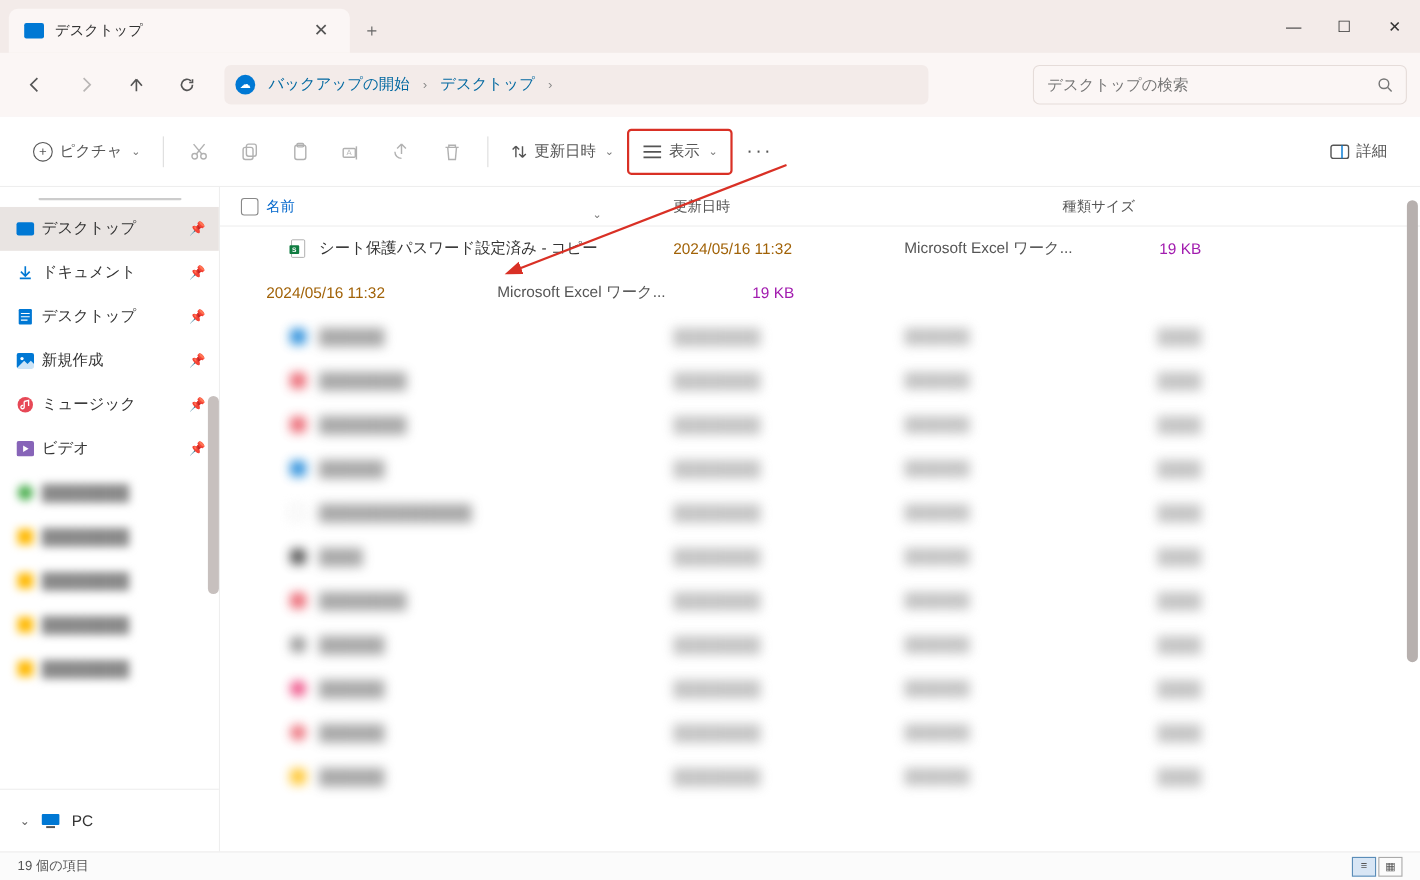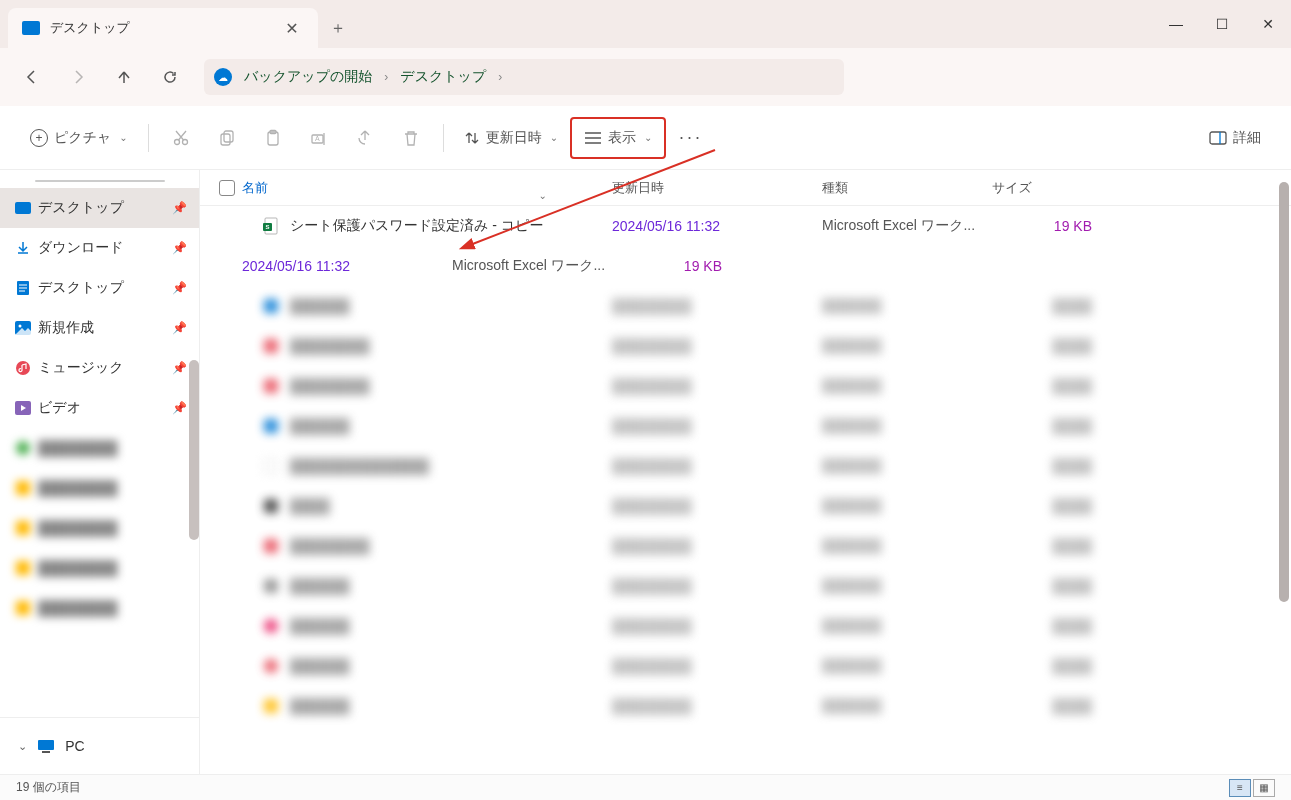--- a/index.html
+++ b/index.html
@@ -13,21 +13,21 @@
 .tab-close { width: 24px; height: 24px; display: flex; align-items: center; justify-content: center; color: #555; cursor: pointer; }
 .new-tab { width: 40px; height: 40px; margin-top: 8px; display: flex; align-items: center; justify-content: center; color: #666; cursor: pointer; font-size: 16px; }
 .win-controls { margin-left: auto; display: flex; }
 .win-btn { width: 46px; height: 40px; display: flex; align-items: center; justify-content: center; cursor: pointer; font-size: 14px; color: #333; }
 
 
 .navbar { height: 58px; background: #fbf6f5; display: flex; align-items: center; padding: 0 12px; gap: 6px; }
 .nav-btn { width: 40px; height: 36px; display: flex; align-items: center; justify-content: center; cursor: pointer; border-radius: 4px; color: #555; font-size: 16px; }
 .breadcrumb { display: flex; align-items: center; height: 36px; background: #f3ebe9; border-radius: 6px; padding: 0 10px; margin-left: 8px; flex: 1; max-width: 640px; }
 .bc-icon { width: 18px; height: 18px; border-radius: 50%; background: #0078d4; margin-right: 8px; display: flex; align-items: center; justify-content: center; color: #fff; font-size: 10px; }
-.bc-item { font-size: 14px; color: #14532d; cursor: pointer; padding: 0 4px; }
+.bc-item { font-size: 14px; color: #0369a1; cursor: pointer; padding: 0 4px; }
 .bc-sep { color: #888; padding: 0 8px; font-size: 12px; }
 .search-box { width: 340px; height: 36px; background: #fbf6f5; border: 1px solid #e5dcd9; border-radius: 6px; display: flex; align-items: center; padding: 0 12px; margin-left: auto; }
 .search-box input { border: none; background: transparent; outline: none; font-size: 14px; color: #555; flex: 1; }
 .search-icon { color: #777; font-size: 14px; }
 
 
 .toolbar { height: 64px; background: #fff; display: flex; align-items: center; padding: 0 20px; border-bottom: 1px solid #eee; gap: 2px; }
 .tb-btn { height: 40px; display: flex; align-items: center; justify-content: center; padding: 0 10px; cursor: pointer; border-radius: 4px; color: #555; font-size: 14px; gap: 6px; }
 .tb-sep { width: 1px; height: 28px; background: #ddd; margin: 0 8px; }
 .tb-icon-only { width: 44px; padding: 0; }
@@ -53,27 +53,27 @@
 .sb-pc { height:36px; display:flex; align-items:center; padding-left:18px; gap:10px; font-size:14px; color:#333; cursor:pointer; }
 
 
 .filelist { flex: 1; position: relative; overflow: hidden; }
 .fl-header { height: 36px; display: flex; align-items: center; border-bottom: 1px solid #eee; padding-left: 12px; font-size: 13px; color: #555; }
 .fl-check { width: 30px; display:flex; align-items:center; justify-content:center; }
 .fl-check-box { width:16px; height:16px; border:1.5px solid #888; border-radius:3px; }
 .col-name { width: 370px; color: #0066cc; cursor:pointer; position:relative; }
 .col-name .sort-ind { position:absolute; right:65px; bottom:-4px; font-size:10px; color:#777; }
 .col-date { width: 210px; cursor:pointer; }
-.col-type { width: 170px; cursor:pointer; }
+.col-type { width: 170px; cursor:pointer;text-align:right; }
 .col-size { width: 120px; cursor:pointer; }
 .fl-rows { }
 .fl-row { height: 40px; display: flex; align-items: center; padding-left: 12px; font-size: 14px; color: #333; cursor:pointer; }
 .file-icon { width:18px; height:18px; margin-right:10px; display:inline-flex; align-items:center; justify-content:center; }
 .cell-name { width: 370px; display:flex; align-items:center; padding-left: 20px; }
-.cell-date { width: 210px; color:#6d28d9; }
+.cell-date { width: 210px; color:#a16207; }
 .cell-type { width: 170px; color:#555; white-space:nowrap; overflow:hidden; text-overflow:ellipsis; }
 .cell-size { width: 120px; color:#a21caf; text-align:right; padding-right:20px; }
 .fl-blur { filter: blur(5px); opacity:0.85; }
 .fl-scroll { position:absolute; right:2px; top:12px; width:10px; height:420px; background:#b7b0ae; border-radius:5px; }
 
 
 .arrow-svg { position:absolute; top:135px; left:440px; width:290px; height:130px; pointer-events:none; z-index:10; }
 
 
 .statusbar { height: 26px; background: #fbfbfb; border-top: 1px solid #eee; display: flex; align-items: center; padding: 0 16px; font-size: 12px; color: #555; }
@@ -121,20 +121,29 @@
         <path d="M13 8 A5 5 0 1 1 11.5 4.5 M13 3 V6 H10" stroke="#555" stroke-width="1.5" fill="none"></path>
       </svg>
   </div>
   <div class="breadcrumb">
     <span class="bc-icon">☁</span>
     <span class="bc-item">バックアップの開始</span>
     <span class="bc-sep">›</span>
     <span class="bc-item">デスクトップ</span>
     <span class="bc-sep">›</span>
   </div>
+  <div class="search-box">
+    <input type="text" placeholder="デスクトップの検索" style="">
+    <span class="search-icon">
+      <svg width="14" height="14" viewBox="0 0 16 16">
+          <circle cx="7" cy="7" r="5" stroke="#777" stroke-width="1.5" fill="none"></circle>
+          <path d="M11 11 L15 15" stroke="#777" stroke-width="1.5"></path>
+        </svg>
+    </span>
+  </div>
 </div>
 
 <div class="toolbar">
   <div class="tb-btn">
     <span class="new-plus">+</span>
     <span>ピクチャ</span>
     <span class="tb-chevron">⌄</span>
   </div>
   <div class="tb-sep"></div>
   <div class="tb-btn tb-icon-only" style="opacity:0.45">
@@ -212,21 +221,21 @@
           </span>
         <span>デスクトップ</span>
         <span class="sb-pin">📌</span>
       </div>
       <div class="sb-item">
         <span class="sb-icon">
             <svg width="16" height="16" viewBox="0 0 16 16">
               <path d="M8 2 V10 M4 7 L8 11 L12 7 M3 13 H13" stroke="#0078d4" stroke-width="1.5" fill="none"></path>
             </svg>
           </span>
-        <span>ダウンロード</span>
+        <span>ドキュメント</span>
         <span class="sb-pin">📌</span>
       </div>
       <div class="sb-item">
         <span class="sb-icon">
             <svg width="14" height="16" viewBox="0 0 14 16">
               <rect x="1" y="1" width="12" height="14" rx="1" fill="#0078d4"></rect>
               <path d="M3 5 H11 M3 8 H11 M3 11 H9" stroke="#fff" stroke-width="1"></path>
             </svg>
           </span>
         <span>デスクトップ</span>

